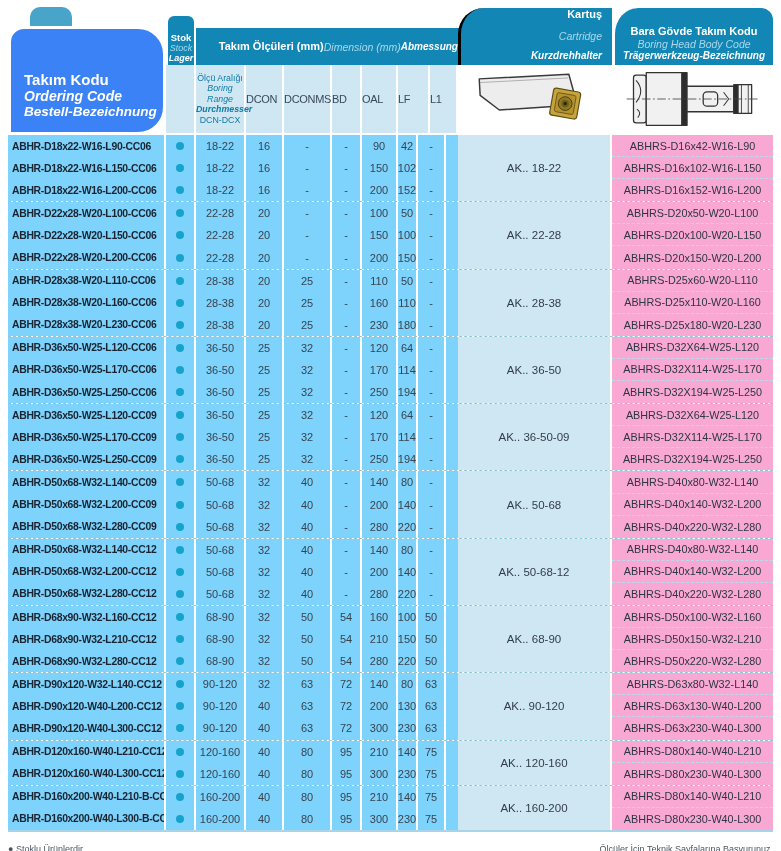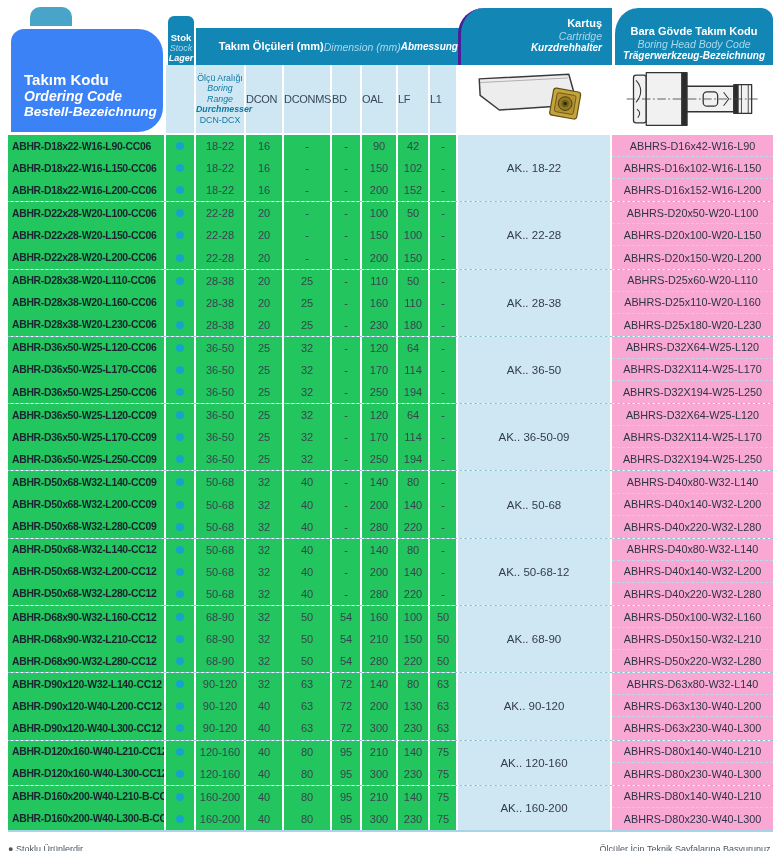--- a/index.html
+++ b/index.html
@@ -30,22 +30,22 @@
     left:166px;top:14px;width:30px;height:51px;border:2px solid #fff;border-bottom:none;
     border-radius:8px 8px 0 0;display:flex;flex-direction:column;justify-content:flex-end;
     align-items:center;padding-bottom:2px;z-index:2;
   }
   #stok-tab div{font-size:9.5px;line-height:10px}
   #dim-band{
     left:196px;top:28px;width:312px;height:37px;
     display:flex;justify-content:center;align-items:center;z-index:2;
   }
   #kartus-tab{
-    left:458px;top:8px;width:154px;height:57px;border-left:3px solid #4c1d95;
-    border-radius:26px 0 0 0;display:flex;flex-direction:column;justify-content:center;
+    left:458px;top:8px;width:154px;height:57px;border-left:3px solid #000000;
+    border-radius:26px 0 0 0;display:flex;flex-direction:column;justify-content:space-between;
     align-items:flex-end;padding:0 10px 3px 0;z-index:2;
   }
   #bara-tab{
     left:612px;top:8px;width:161px;height:57px;border-left:3px solid #fff;
     border-radius:26px 12px 0 0;display:flex;flex-direction:column;justify-content:flex-end;
     align-items:center;padding-bottom:3px;z-index:2;
   }
   .h-l1{font-size:11px;font-weight:bold;line-height:13px}
   .h-l2{font-size:10.5px;font-style:italic;color:#a9d8ea;line-height:12px}
   .h-l3{font-size:10px;font-weight:bold;font-style:italic;line-height:12px}
@@ -62,28 +62,28 @@
 
   
   #kartus-draw-cell{left:458px;top:65px;width:154px;height:70px;background:#fff;display:flex;align-items:center;justify-content:center;z-index:2;border-bottom:2px solid #fff}
   #bara-draw-cell{left:612px;top:65px;width:161px;height:70px;background:#fff;display:flex;align-items:center;justify-content:center;z-index:2;border-bottom:2px solid #fff}
 
   
   #tbody{position:absolute;left:8px;top:135px;width:765px;border-bottom:2px solid #a9d3e6}
   .group{display:flex;border-bottom:1.5px dashed #8fc7db}
   .group:last-child{border-bottom:none}
   .g-left{width:450px;display:flex;flex-direction:column}
-  .row{display:flex;height:22.1px;background:#22c55e}
+  .row{display:flex;height:22.1px;background:#7dd3fc}
   .c{box-sizing:border-box;height:100%;display:flex;align-items:center;justify-content:center;
      border-right:2px solid #fff;font-size:11px;color:#39434f}
   .c.code{width:158px;justify-content:flex-start;padding-left:4px;font-weight:bold;
           font-size:10.4px;color:#1a2330;letter-spacing:-0.3px;white-space:nowrap;overflow:hidden}
   .c.stok{width:30px}
   .c.range{width:50px}.c.dcon{width:38px}.c.dconms{width:48px}.c.bd{width:30px}
-  .c.oal{width:36px}.c.lf{width:32px}.c.l1{width:28px}
+  .c.oal{width:36px}.c.lf{width:20px}.c.l1{width:28px}
   .dot{width:8px;height:8px;border-radius:50%;background:#16a3cb}
   .g-mid{width:154px;background:#cfe7f3;border-right:2px solid #fff;box-sizing:border-box;
          display:flex;align-items:center;justify-content:center;font-size:11.5px;color:#333d49}
   .g-right{width:161px;background:#f9a8d4;display:flex;flex-direction:column}
   .bcell{height:22.1px;box-sizing:border-box;display:flex;align-items:center;justify-content:center;
          font-size:10.8px;color:#2b3543;border-bottom:1px dashed #b9dcec;white-space:nowrap}
   .g-right .bcell:last-child{border-bottom:none}
 
   
   #footnote{left:8px;top:844px;width:765px;height:7px;overflow:hidden;display:flex;justify-content:space-between;z-index:4}

